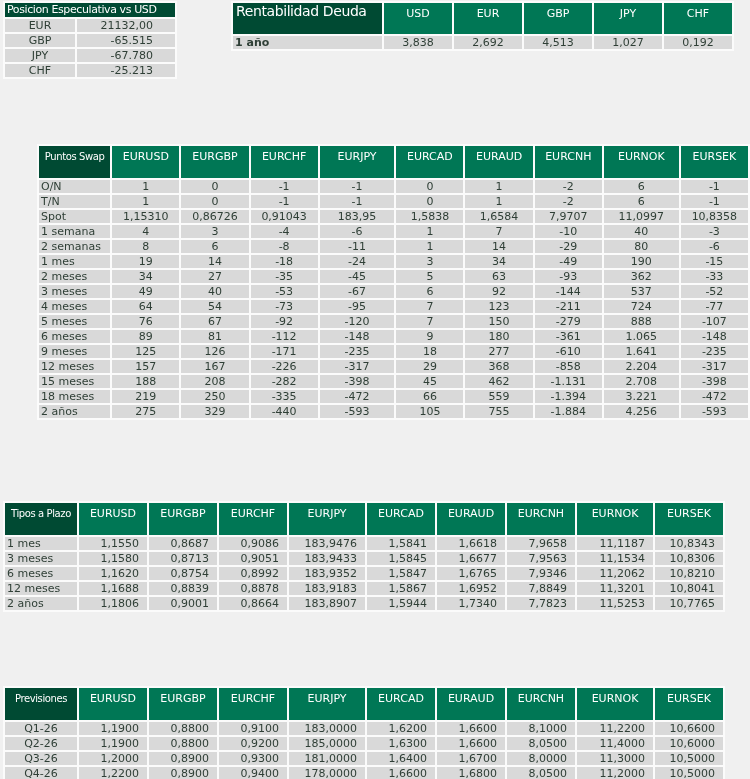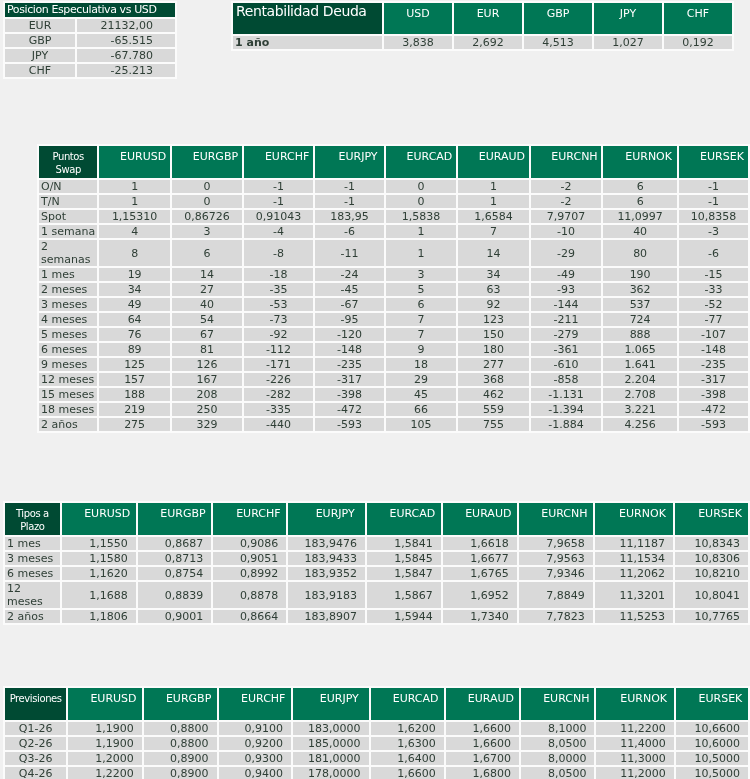--- a/index.html
+++ b/index.html
@@ -25,21 +25,21 @@
   
   #rent { left:231px; top:1px; }
   #rent th { height:27px; }
   #rent th.dark { width:146px; text-align:left; vertical-align:top; padding:2px 0 0 3px; font-size:14px; letter-spacing:-0.4px; }
   #rent th.green { width:68px; }
   #rent td.lab { font-weight:bold; font-size:11px; }
 
   
   .grid th { height:28px; }
   .grid th.dark { width:72px; font-size:10px; letter-spacing:-0.4px; vertical-align:top; padding-top:4px; text-align:center; }
-  .grid th.green { width:68px;padding-left:17px; }
+  .grid th.green { width:68px; }
   .grid th.w75 { width:76px; }
   .grid td.lab { width:70px; }
   #swap { left:16px; top:144px;margin-left:21px; }
   #plazo { left:3px; top:501px; }
   #prev { left:3px; top:686px; }
   #prev td.lab { text-align:center; padding-left:0; }
   #plazo td.num, #prev td.num { text-align:right; padding-right:8px; }
 </style>
 </head>
 <body>

